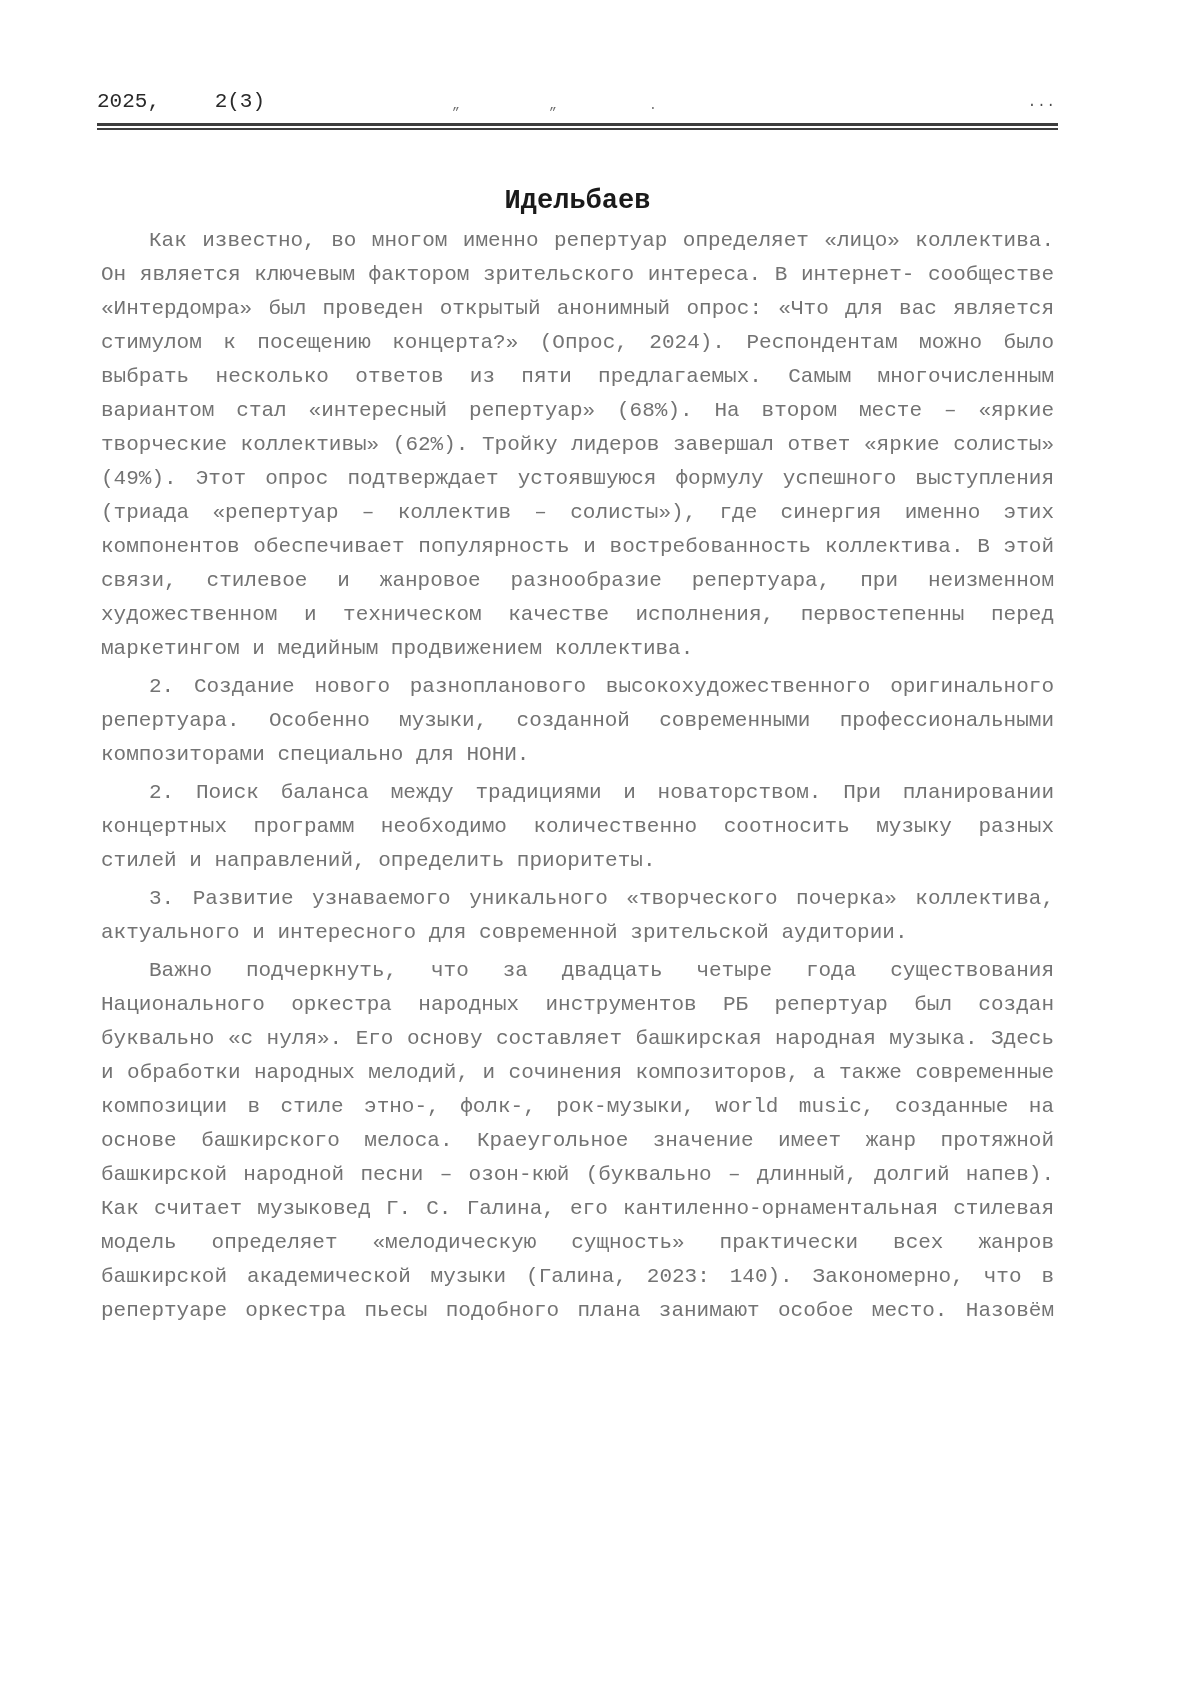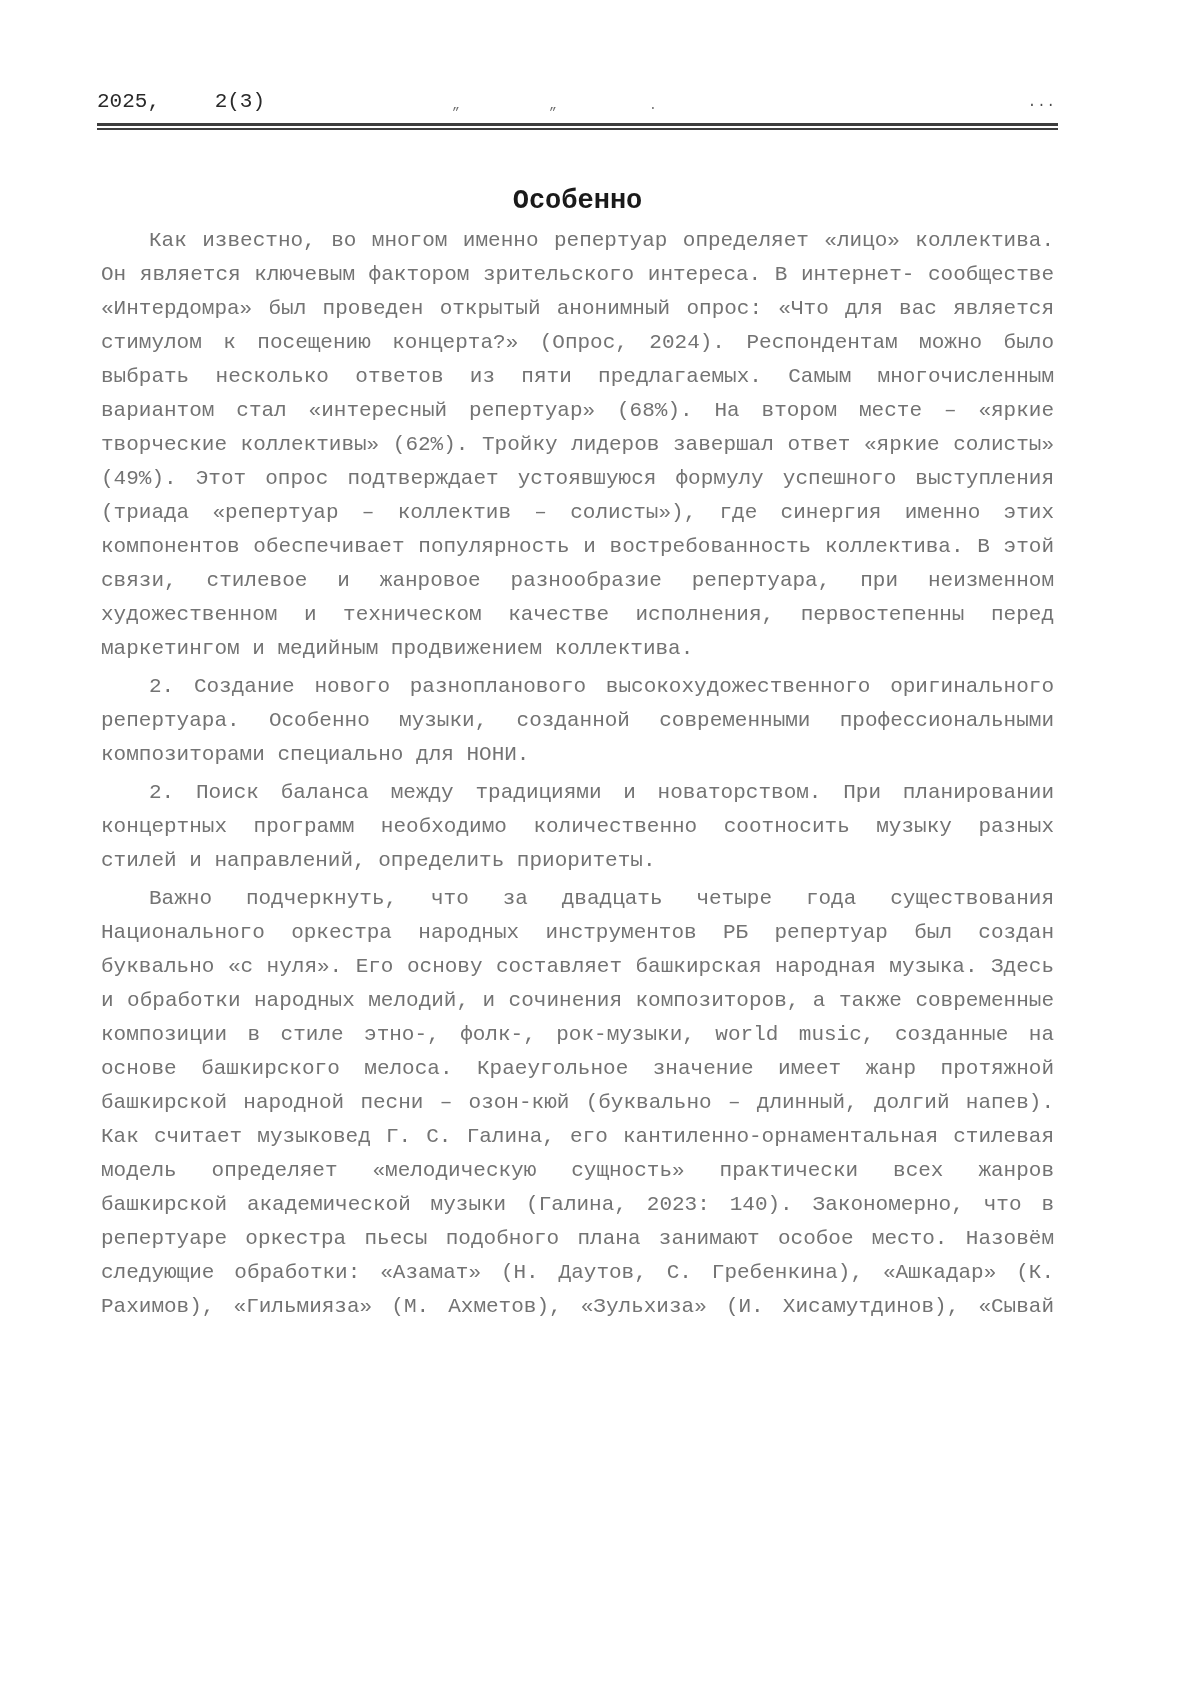--- a/index.html
+++ b/index.html
@@ -96,22 +96,23 @@
     <span class="issue-number">2(3)</span>
     <span class="faint-mark mark-1">„</span>
     <span class="faint-mark mark-2">„</span>
     <span class="faint-mark mark-3">.</span>
     <span class="mark-right">...</span>
   </div>
 
   <div class="header-rule"></div>
 
   <div class="content">
-    <h1 class="section-title">Особенно</h1>
+    <h1 class="section-title">Идельбаев</h1>
     <p class="body-para">Как известно, во многом именно репертуар определяет «лицо» коллектива. Он является ключевым фактором зрительского интереса. В интернет- сообществе «Интердомра» был проведен открытый анонимный опрос: «Что для вас является стимулом к посещению концерта?» (Опрос, 2024). Респондентам можно было выбрать несколько ответов из пяти предлагаемых. Самым многочисленным вариантом стал «интересный репертуар» (68%). На втором месте – «яркие творческие коллективы» (62%). Тройку лидеров завершал ответ «яркие солисты» (49%). Этот опрос подтверждает устоявшуюся формулу успешного выступления (триада «репертуар – коллектив – солисты»),  где синергия именно этих компонентов обеспечивает популярность и востребованность коллектива. В этой связи, стилевое и жанровое разнообразие репертуара, при неизменном художественном и техническом качестве исполнения, первостепенны перед маркетингом и медийным продвижением коллектива.</p>
     <p class="body-para">2. Создание нового разнопланового высокохудожественного оригинального репертуара. Особенно музыки, созданной современными профессиональными композиторами специально для НОНИ.</p>
     <p class="body-para">2. Поиск баланса между традициями и новаторством. При планировании концертных программ необходимо количественно соотносить музыку разных стилей и направлений, определить приоритеты.</p>
+    <p class="body-para">3. Развитие узнаваемого уникального «творческого почерка» коллектива, актуального и интересного для современной зрительской аудитории.</p>
     <p class="body-para">Важно подчеркнуть, что за двадцать четыре года существования Национального оркестра народных инструментов РБ репертуар был создан буквально «с нуля». Его основу составляет башкирская народная музыка. Здесь и обработки народных мелодий, и сочинения композиторов, а также современные композиции в стиле этно-, фолк-, рок-музыки, world music, созданные на основе башкирского мелоса. Краеугольное значение имеет жанр протяжной башкирской народной песни – озон-кюй (буквально – длинный, долгий напев). Как считает музыковед Г. С. Галина, его кантиленно-орнаментальная стилевая модель определяет «мелодическую сущность» практически всех жанров башкирской академической музыки (Галина, 2023: 140). Закономерно, что в репертуаре оркестра пьесы подобного плана занимают особое место. Назовём следующие обработки: «Азамат» (Н. Даутов, С. Гребенкина), «Ашкадар» (К. Рахимов), «Гильмияза» (М. Ахметов), «Зульхиза» (И. Хисамутдинов), «Сывай Кашка» (У. Идельбаев) «Таштугай» (З. Исмагилов, М. Файзуллин), «Туяляс» (Н. Даутов), «Урал» (А. Гайсаров), «Хисам» (З. Исмагилов) и мн. др.</p>
   </div>
 
   <div class="page-number">26</div>
 
 </div>
 
 </body></html>

